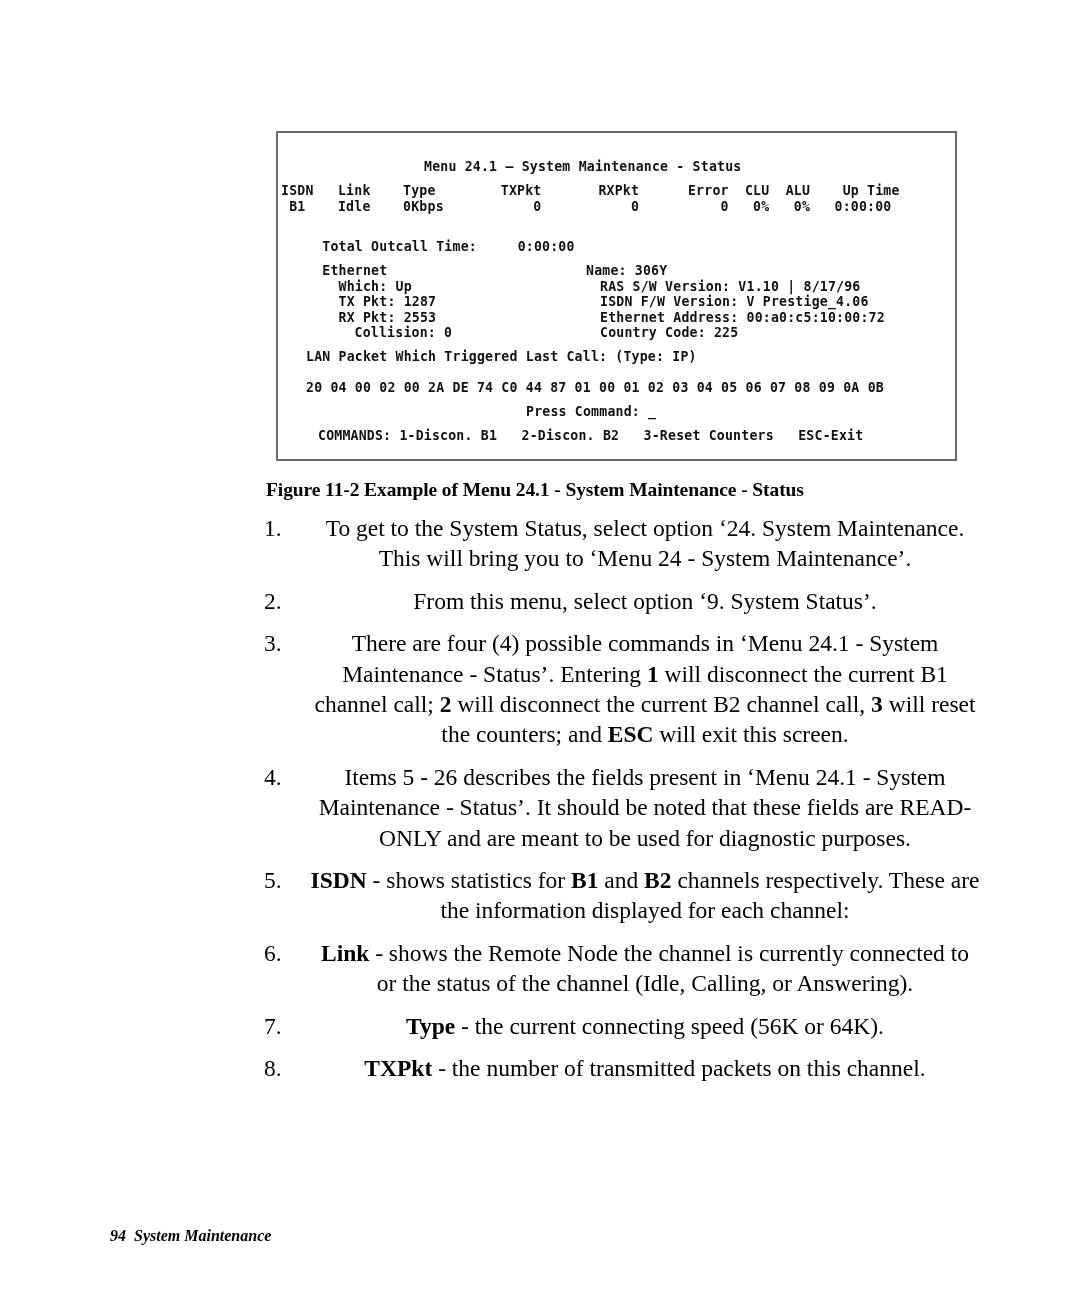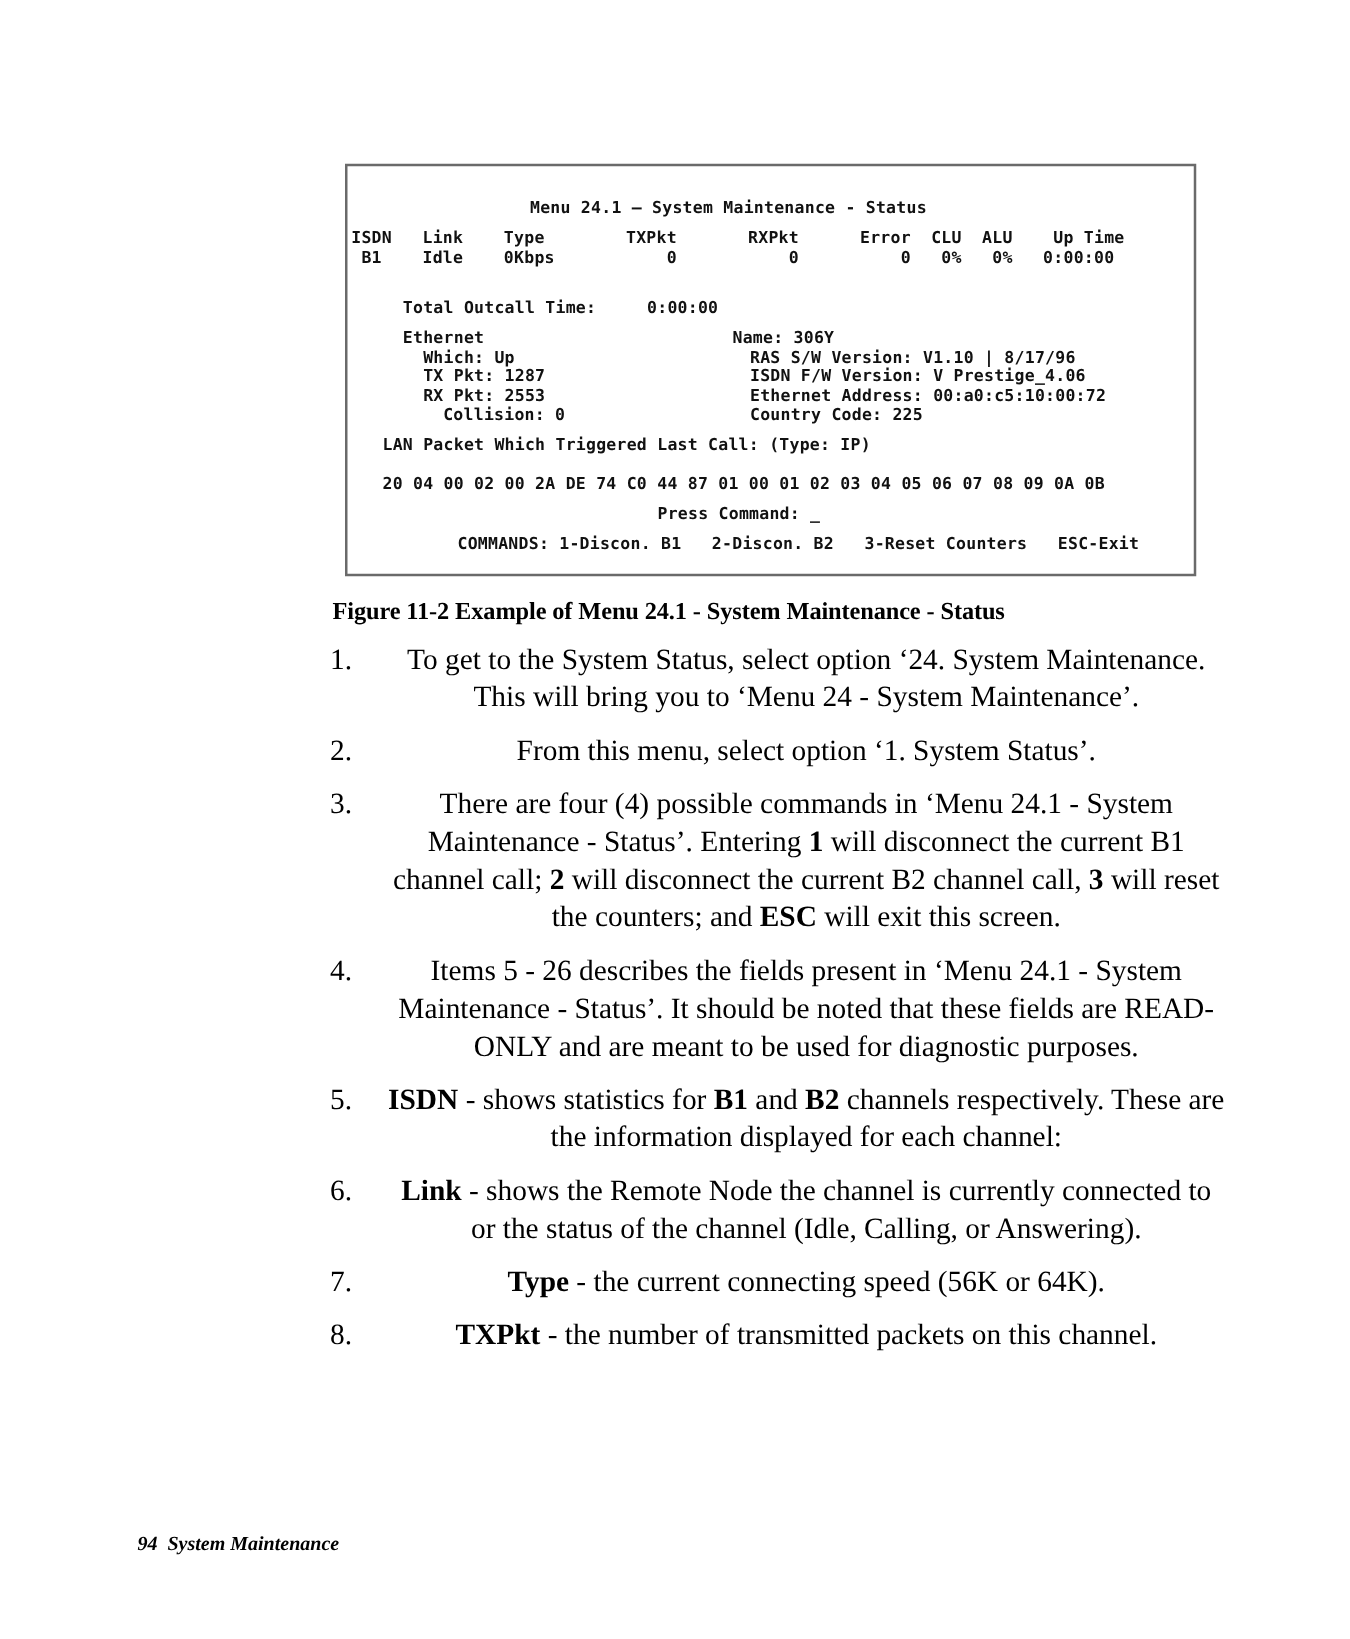--- a/index.html
+++ b/index.html
@@ -122,35 +122,35 @@
     <div class="term-line" style="left:322px; top:145.6px;">RAS S/W Version: V1.10 | 8/17/96</div>
     <div class="term-line" style="left:322px; top:161.2px;">ISDN F/W Version: V Prestige_4.06</div>
     <div class="term-line" style="left:322px; top:176.8px;">Ethernet Address: 00:a0:c5:10:00:72</div>
     <div class="term-line" style="left:322px; top:192.4px;">Country Code: 225</div>
 
     <div class="term-line" style="left:28px; top:216px;">LAN Packet Which Triggered Last Call: (Type: IP)</div>
     <div class="term-line" style="left:28px; top:247.2px;">20 04 00 02 00 2A DE 74 C0 44 87 01 00 01 02 03 04 05 06 07 08 09 0A 0B</div>
 
     <div class="term-line" style="left:248px; top:271px;">Press Command: _</div>
 
-    <div class="term-line" style="left:40px; top:295px;margin-left:48px;">COMMANDS: 1-Discon. B1   2-Discon. B2   3-Reset Counters   ESC-Exit</div>
+    <div class="term-line" style="left:40px; top:295px;">COMMANDS: 1-Discon. B1   2-Discon. B2   3-Reset Counters   ESC-Exit</div>
 
   </div>
 </div>
 
 <div class="fig-caption">Figure 11-2 Example of Menu 24.1 - System Maintenance - Status</div>
 
 <div class="steps">
   <div class="step">
     <span class="step-num">1.</span>
     <span class="step-body">To get to the System Status, select option ‘24. System Maintenance. This will bring you to ‘Menu 24 - System Maintenance’.</span>
   </div>
   <div class="step">
     <span class="step-num">2.</span>
-    <span class="step-body">From this menu, select option ‘1. System Status’.</span>
+    <span class="step-body">From this menu, select option ‘9. System Status’.</span>
   </div>
   <div class="step">
     <span class="step-num">3.</span>
     <span class="step-body">There are four (4) possible commands in ‘Menu 24.1 - System Maintenance - Status’. Entering <b>1</b> will disconnect the current B1 channel call; <b>2</b> will disconnect the current B2 channel call, <b>3</b> will reset the counters; and <b>ESC</b> will exit this screen.</span>
   </div>
   <div class="step">
     <span class="step-num">4.</span>
     <span class="step-body">Items 5 - 26 describes the fields present in ‘Menu 24.1 - System Maintenance - Status’. It should be noted that these fields are READ-ONLY and are meant to be used for diagnostic purposes.</span>
   </div>
   <div class="step">

